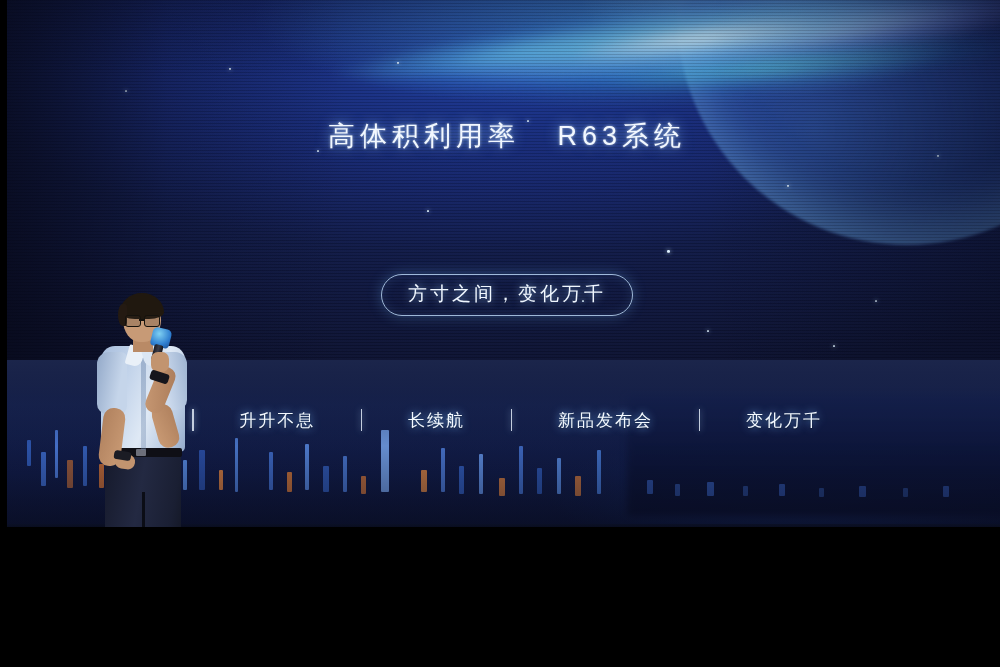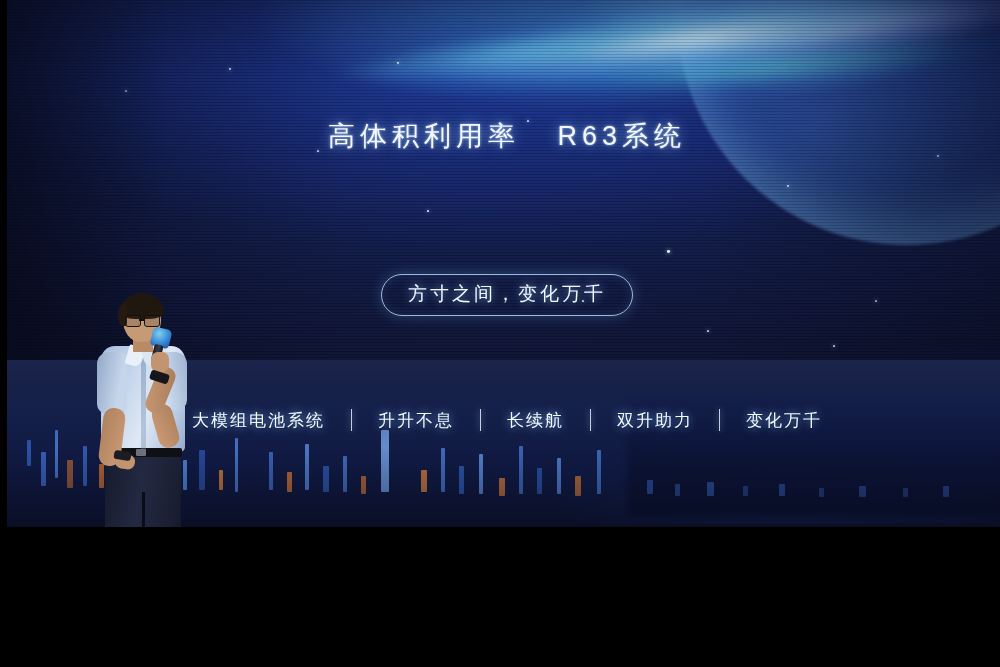--- a/index.html
+++ b/index.html
@@ -452,27 +452,26 @@
     <div class="city-haze"></div>
 
   </div>
 
   <div class="slide-subtitle">高体积利用率   R63系统</div>
   <div class="slide-tagline-wrap">
     <div class="slide-tagline">方寸之间，变化万千</div>
   </div>
 
   <div class="feature-row">
-    <div class="feature-item">大模组电池系统</div>
     <div class="feature-div"></div>
     <div class="feature-item">升升不息</div>
     <div class="feature-div"></div>
     <div class="feature-item">长续航</div>
     <div class="feature-div"></div>
-    <div class="feature-item">双升助力</div>
+    <div class="feature-item">新品发布会</div>
     <div class="feature-div"></div>
     <div class="feature-item">变化万千</div>
   </div>
 
   <div class="screen-bottom-edge"></div>
 
   <div class="floor"></div>
   <div class="spot-glow"></div>
   <div class="floor-band-dark"></div>
   <div class="floor-step1"></div>

